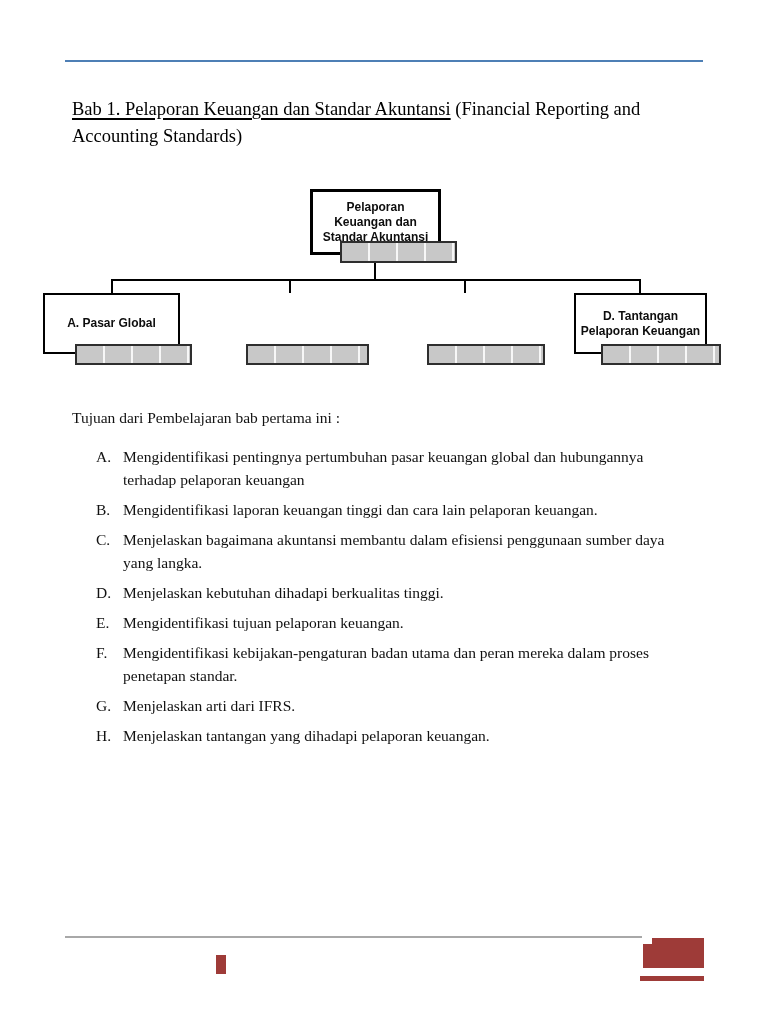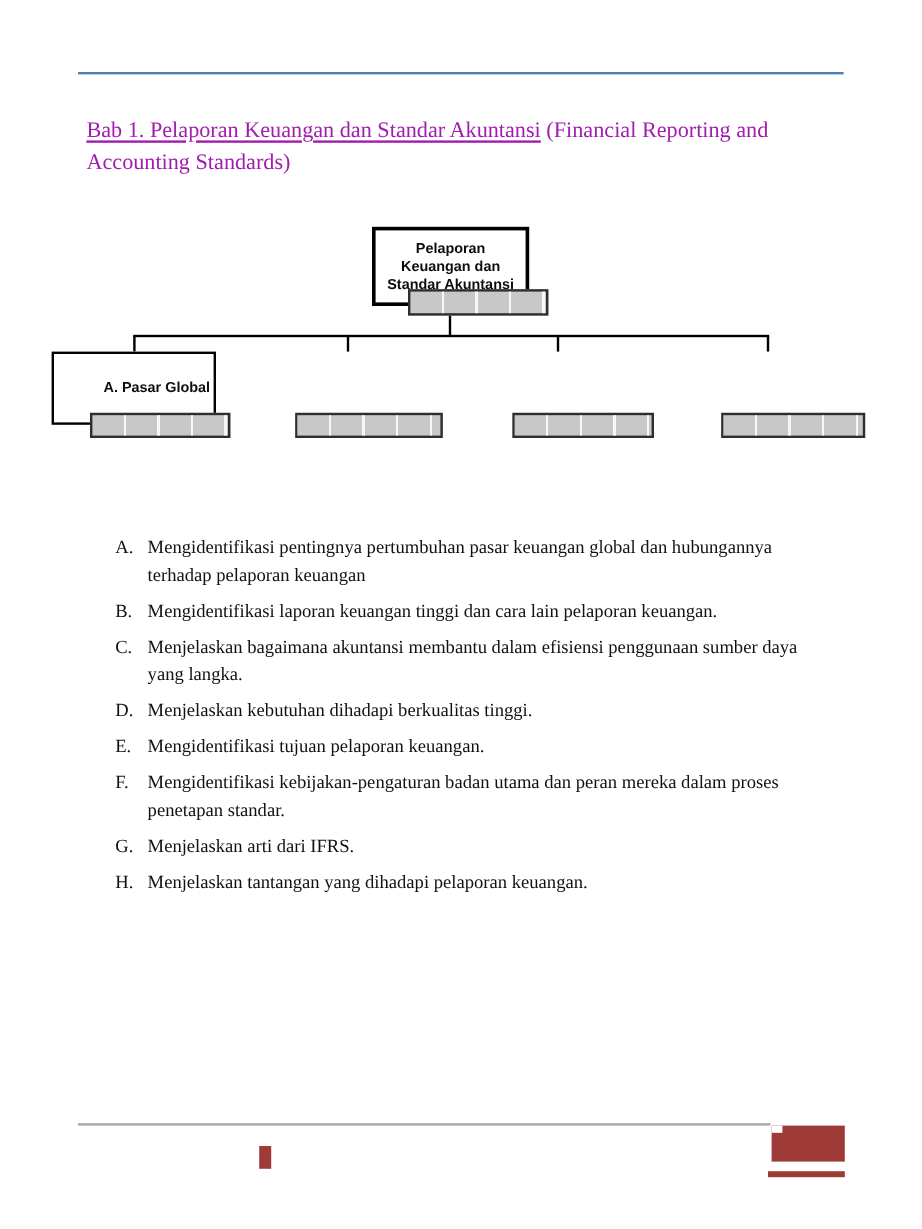--- a/index.html
+++ b/index.html
@@ -14,32 +14,32 @@
     text-align:center;font-family:"Liberation Sans", sans-serif;
     font-weight:700;font-size:13px;letter-spacing:.1px;color:#181818;
   }
   .header-rule{
     position:absolute;top:60px;left:65px;width:638px;height:2px;
     background:#4e7fb5;
   }
   
   .chapter-title{
     position:absolute;top:96px;left:72px;width:636px;
-    font-size:18.5px;line-height:27px;color:#a21caf;
+    font-size:18.5px;line-height:27px;color:#000000;
   }
   .chapter-title .u{
     text-decoration:underline;
     text-decoration-thickness:1.5px;
     text-underline-offset:3px;
   }
   
   .diagram{position:absolute;top:0;left:0;width:768px;height:380px;}
   .dbox{
     position:absolute;background:#fff;border:2px solid #000;
-    display:flex;align-items:center;justify-content:flex-end;text-align:center;
+    display:flex;align-items:center;justify-content:center;text-align:center;
     font-family:"Liberation Sans", sans-serif;font-weight:700;
     font-size:12px;line-height:15px;color:#0d0d0d;box-sizing:border-box;
     padding:2px 3px;z-index:1;
   }
   .dbox.root{left:310px;top:189px;width:131px;height:66px;border-width:3px;}
   .dshadow{
     position:absolute;background:#c8c8c8;border:2px solid #2e2e2e;
     box-sizing:border-box;z-index:2;
   }
   .dshadow::before{
@@ -104,23 +104,27 @@
 
     <div class="dbox box-a">
       <span>A. Pasar Global</span>
     </div>
     <div class="dshadow shadow-a"></div>
 
     <div class="dshadow shadow-b"></div>
 
     <div class="dshadow shadow-c"></div>
 
+    <div class="dbox box-d">
+      <span>D. Tantangan Pelaporan Keuangan</span>
+    </div>
     <div class="dshadow shadow-d"></div>
   </div>
 
+  <div class="objectives-intro">Tujuan dari Pembelajaran bab pertama ini :</div>
 
   <div class="objectives-list">
     <div class="obj-item">
       <span class="obj-letter">A.</span>
       <span class="obj-text">Mengidentifikasi pentingnya pertumbuhan pasar keuangan global dan hubungannya terhadap pelaporan keuangan</span>
     </div>
     <div class="obj-item">
       <span class="obj-letter">B.</span>
       <span class="obj-text">Mengidentifikasi laporan keuangan tinggi dan cara lain pelaporan keuangan.</span>
     </div>

